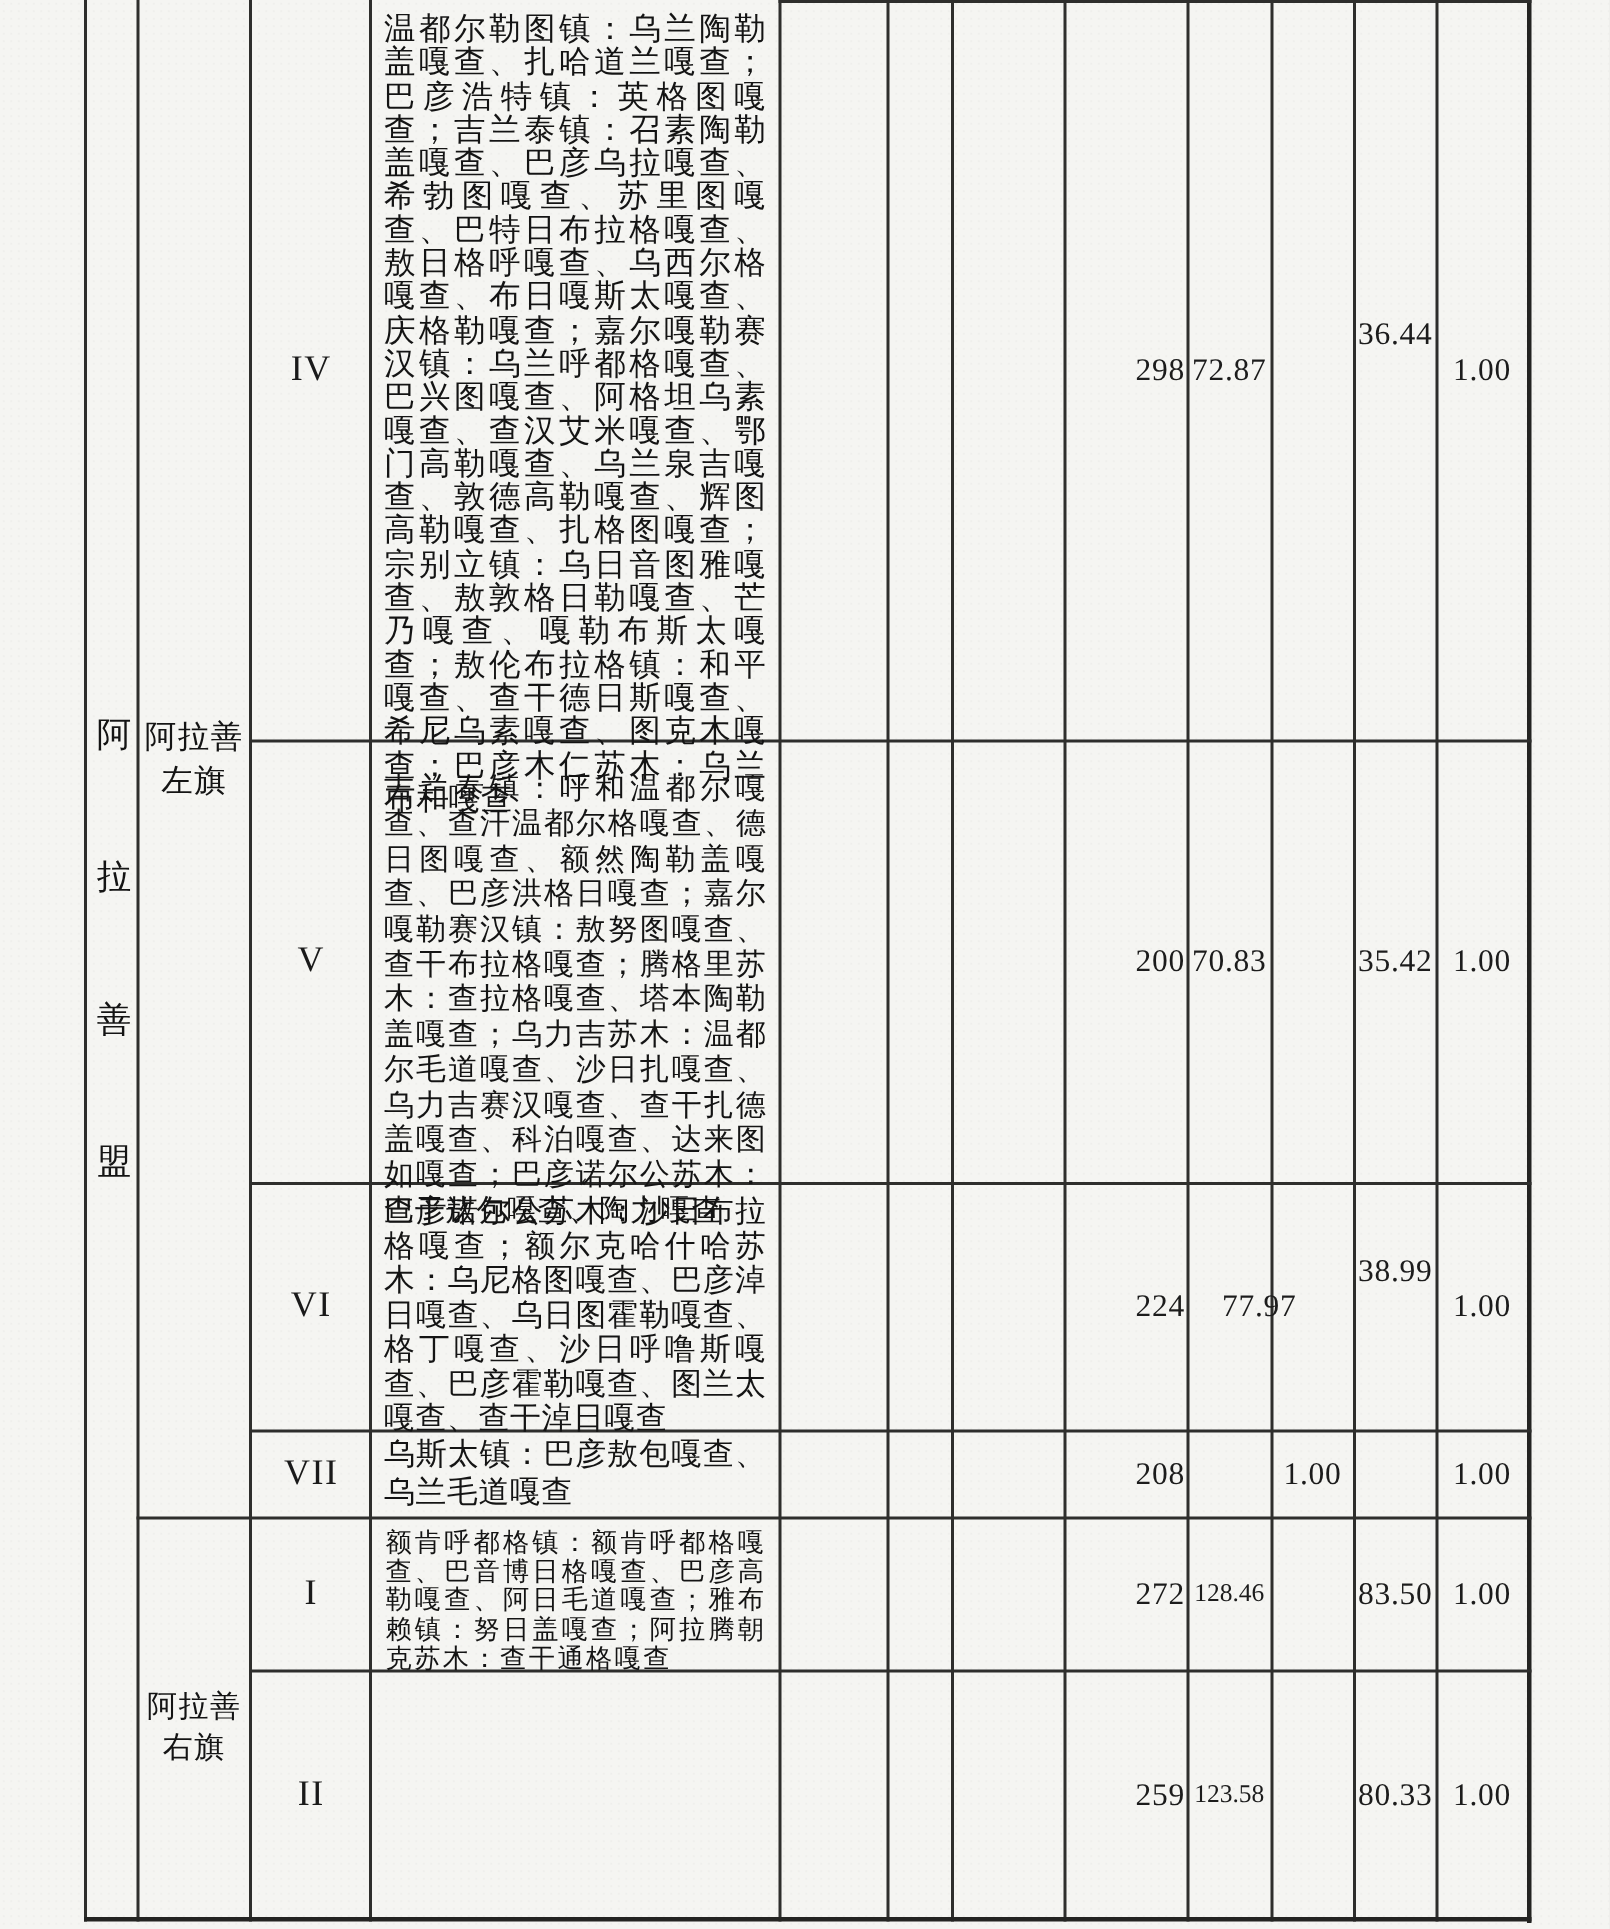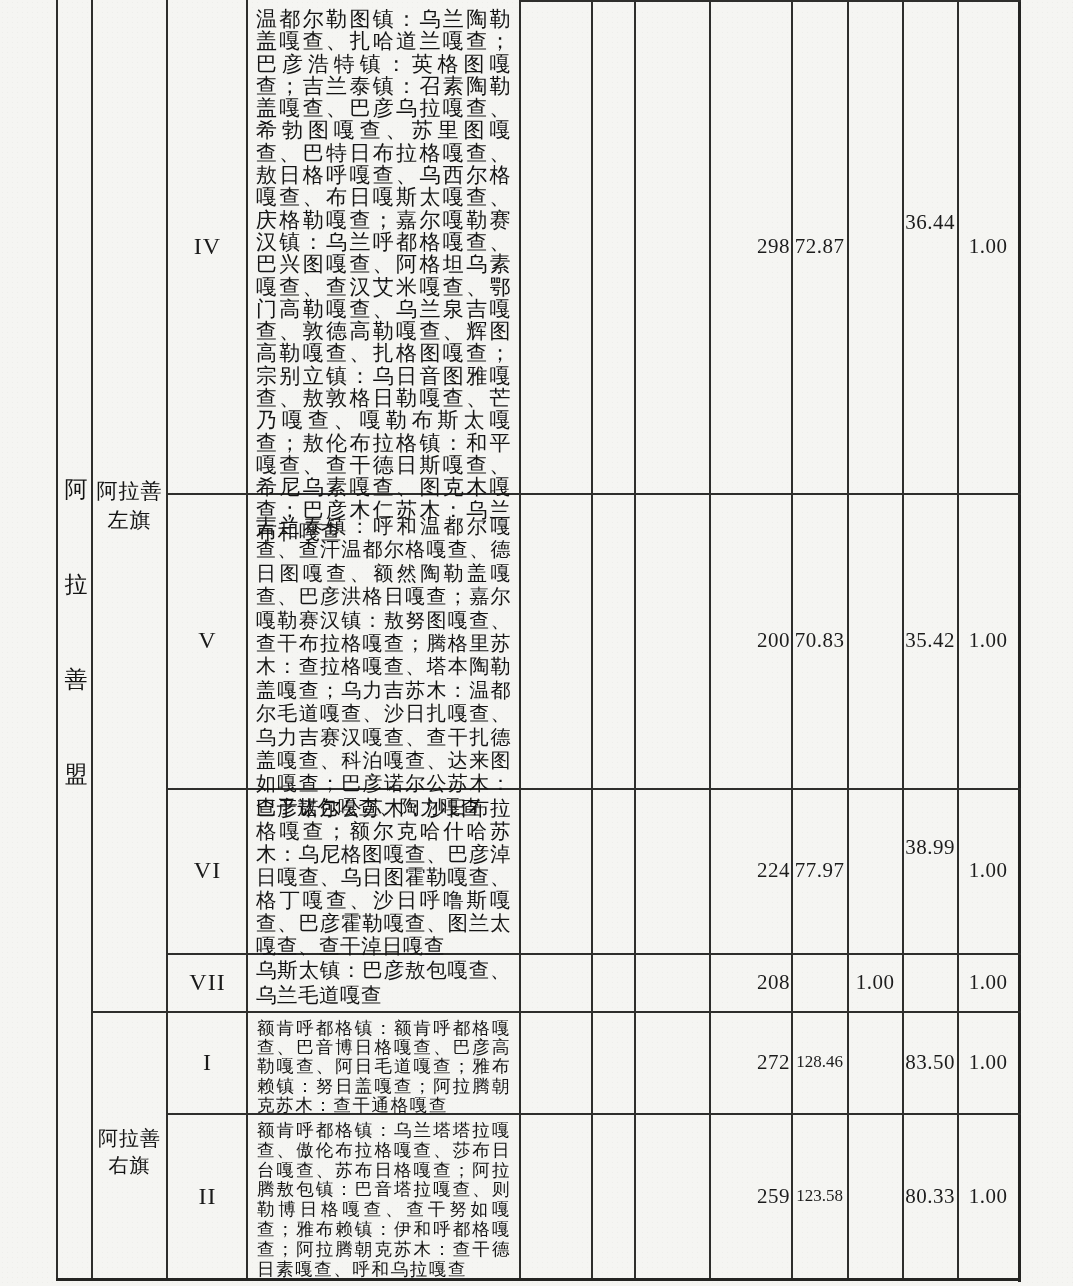--- a/index.html
+++ b/index.html
@@ -109,37 +109,36 @@
   <div class="cell numeralcell" style="top:493px;height:295px;">V</div>
   <div class="cell textcell t5" style="top:493px;height:295px;">吉兰泰镇：呼和温都尔嘎查、查汗温都尔格嘎查、德日图嘎查、额然陶勒盖嘎查、巴彦洪格日嘎查；嘉尔嘎勒赛汉镇：敖努图嘎查、查干布拉格嘎查；腾格里苏木：查拉格嘎查、塔本陶勒盖嘎查；乌力吉苏木：温都尔毛道嘎查、沙日扎嘎查、乌力吉赛汉嘎查、查干扎德盖嘎查、科泊嘎查、达来图如嘎查；巴彦诺尔公苏木：查干敖包嘎查、陶力嘎查</div>
   <div class="num nc1" style="top:493px;height:295px;">200</div>
   <div class="num nc2" style="top:493px;height:295px;text-align:right;">70.83</div>
   <div class="num nc4" style="top:493px;height:295px;">35.42</div>
   <div class="num nc5" style="top:493px;height:295px;">1.00</div>
 
   <div class="cell numeralcell" style="top:788px;height:165px;">VI</div>
   <div class="cell textcell t6" style="top:788px;height:165px;">巴彦诺尔公苏木：沙日布拉格嘎查；额尔克哈什哈苏木：乌尼格图嘎查、巴彦淖日嘎查、乌日图霍勒嘎查、格丁嘎查、沙日呼噜斯嘎查、巴彦霍勒嘎查、图兰太嘎查、查干淖日嘎查</div>
   <div class="num nc1" style="top:788px;height:165px;">224</div>
-  <div class="num nc2" style="top:788px;height:165px;">77.97</div>
+  <div class="num nc2" style="top:788px;height:165px;padding-left:20px;">77.97</div>
   <div class="num nc4" style="top:788px;height:119px;">38.99</div>
   <div class="num nc5" style="top:788px;height:165px;">1.00</div>
 
   <div class="cell numeralcell" style="top:953px;height:58px;">VII</div>
   <div class="cell textcell t7" style="top:953px;height:58px;">乌斯太镇：巴彦敖包嘎查、乌兰毛道嘎查</div>
   <div class="num nc1" style="top:953px;height:58px;">208</div>
   <div class="num nc3" style="top:953px;height:58px;">1.00</div>
   <div class="num nc5" style="top:953px;height:58px;">1.00</div>
 
   <div class="cell numeralcell" style="top:1011px;height:102px;">I</div>
   <div class="cell textcell t1r" style="top:1011px;height:102px;">额肯呼都格镇：额肯呼都格嘎查、巴音博日格嘎查、巴彦高勒嘎查、阿日毛道嘎查；雅布赖镇：努日盖嘎查；阿拉腾朝克苏木：查干通格嘎查</div>
   <div class="num nc1" style="top:1011px;height:102px;">272</div>
   <div class="num nc2 condensed" style="top:1011px;height:102px;">128.46</div>
   <div class="num nc4" style="top:1011px;height:102px;">83.50</div>
   <div class="num nc5" style="top:1011px;height:102px;">1.00</div>
 
   <div class="cell numeralcell" style="top:1113px;height:166px;">II</div>
-  <div class="cell textcell t2r" style="top:1113px;height:166px;">额肯呼都格镇：乌兰塔塔拉嘎查、傲伦布拉格嘎查、莎布日台嘎查、苏布日格嘎查；阿拉腾敖包镇：巴音塔拉嘎查、则勒博日格嘎查、查干努如嘎查；雅布赖镇：伊和呼都格嘎查；阿拉腾朝克苏木：查干德日素嘎查、呼和乌拉嘎查</div>
   <div class="num nc1" style="top:1113px;height:166px;">259</div>
   <div class="num nc2 condensed" style="top:1113px;height:166px;">123.58</div>
   <div class="num nc4" style="top:1113px;height:166px;">80.33</div>
   <div class="num nc5" style="top:1113px;height:166px;">1.00</div>
 
 </div>
 
 </body></html>

